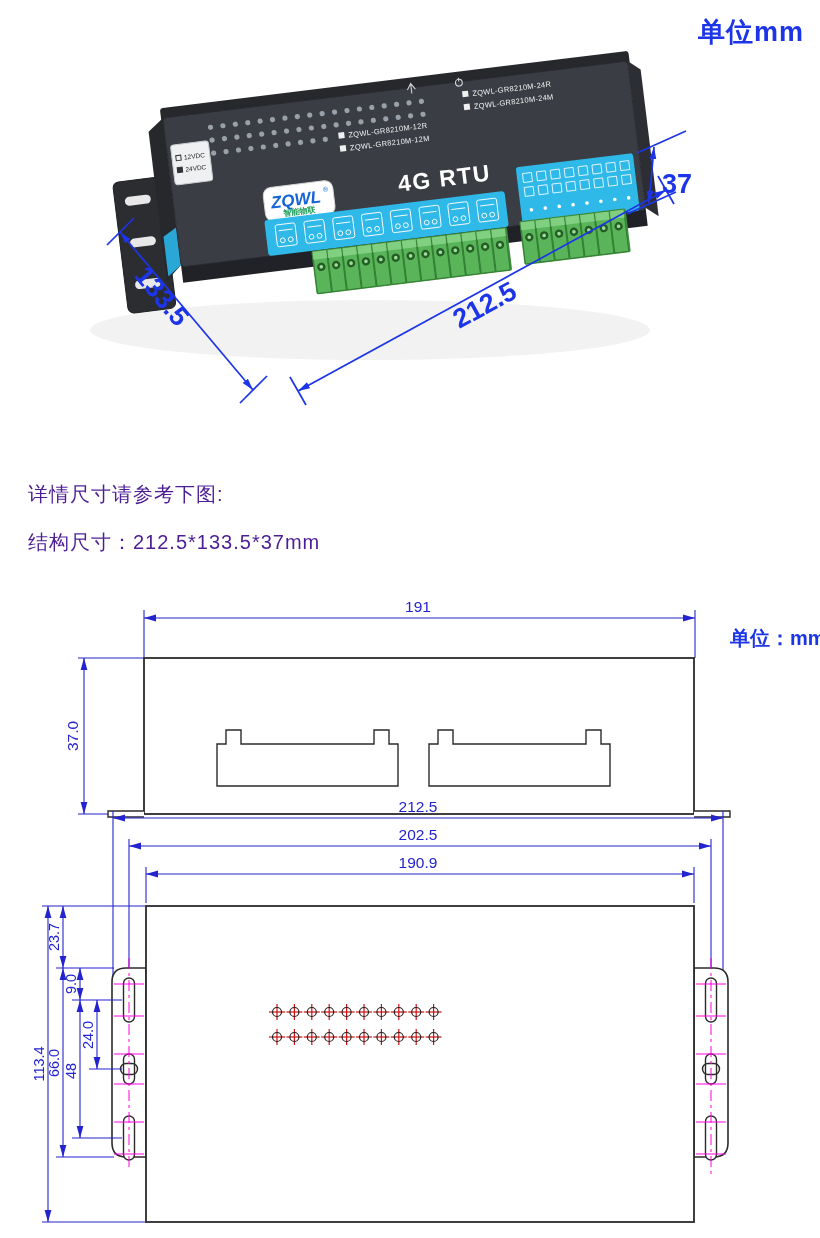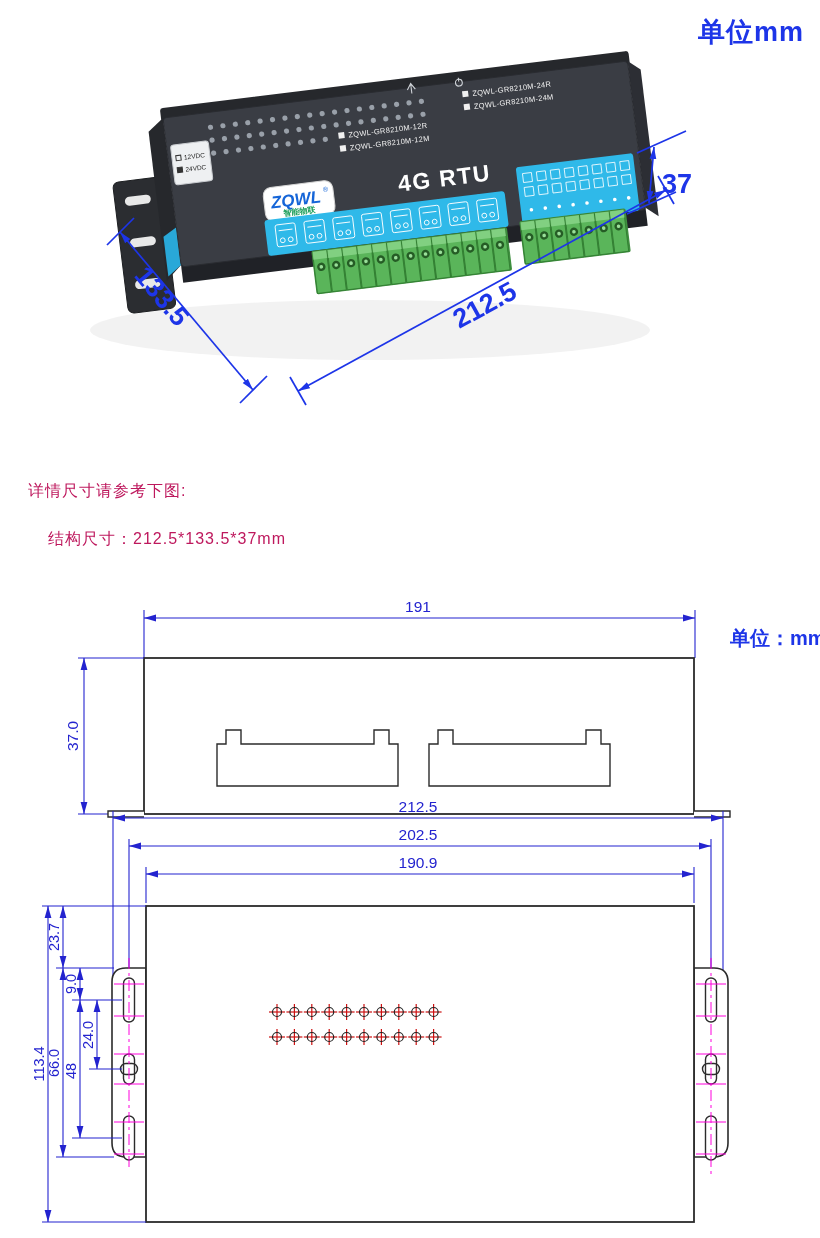--- a/index.html
+++ b/index.html
@@ -1,20 +1,20 @@
 <!DOCTYPE html>
 <html><head>
 <meta charset="utf-8">
 <style>
   html,body{margin:0;padding:0;background:#fff;}
   body{width:820px;height:1238px;position:relative;overflow:hidden;
        font-family:"Liberation Sans","DejaVu Sans",sans-serif;}
   .abs{position:absolute;}
   .blue-head{color:#1d35e8;font-weight:700;font-size:27px;letter-spacing:1px;margin-left:24px;}
-  .blue-note{color:#be185d;font-size:16px;letter-spacing:1px;font-weight:500;}
+  .blue-note{color:#4c1d95;font-size:20px;letter-spacing:1px;font-weight:500;}
   svg{position:absolute;left:0;display:block;}
   svg text{font-family:"Liberation Sans","DejaVu Sans",sans-serif;}
   .cadlab{fill:#2323cf;font-size:15.5px;}
   .cadlab-s{fill:#2323cf;font-size:14.5px;}
   .photodim{fill:#1d35e8;font-size:27px;font-weight:600;}
   .facetxt{fill:#f2f2f2;}
 </style>
 </head>
 <body>
 
@@ -294,21 +294,21 @@
     <line x1="654" y1="147" x2="649" y2="203" marker-start="url(#mP)" marker-end="url(#mP)"></line>
     <line x1="637" y1="153" x2="686" y2="131"></line>
     <line x1="627" y1="214" x2="676" y2="192"></line>
   </g>
   <text class="photodim" transform="translate(155,302) rotate(50)" text-anchor="middle">133.5</text>
   <text class="photodim" transform="translate(489,313) rotate(-28.5)" text-anchor="middle">212.5</text>
   <text class="photodim" x="677" y="193" text-anchor="middle">37</text>
 </svg>
 
 <div class="abs blue-note" style="left:28px;top:481px;">详情尺寸请参考下图:</div>
-<div class="abs blue-note" style="left:28px;top:529px;margin-left:20px;">结构尺寸：212.5*133.5*37mm</div>
+<div class="abs blue-note" style="left:28px;top:529px;">结构尺寸：212.5*133.5*37mm</div>
 
 <svg width="820" height="245" viewBox="0 0 820 245" style="top:592px;">
   <defs>
     <marker id="mS" markerWidth="13" markerHeight="10" refX="12" refY="5" orient="auto-start-reverse" markerUnits="userSpaceOnUse">
       <path d="M12,5 L0,1.6 L0,8.4 Z" fill="#2323cf"></path>
     </marker>
   </defs>
 
   <g stroke="#2323cf" stroke-width="1.1" fill="none">
     <line x1="144" y1="18" x2="144" y2="66"></line>

